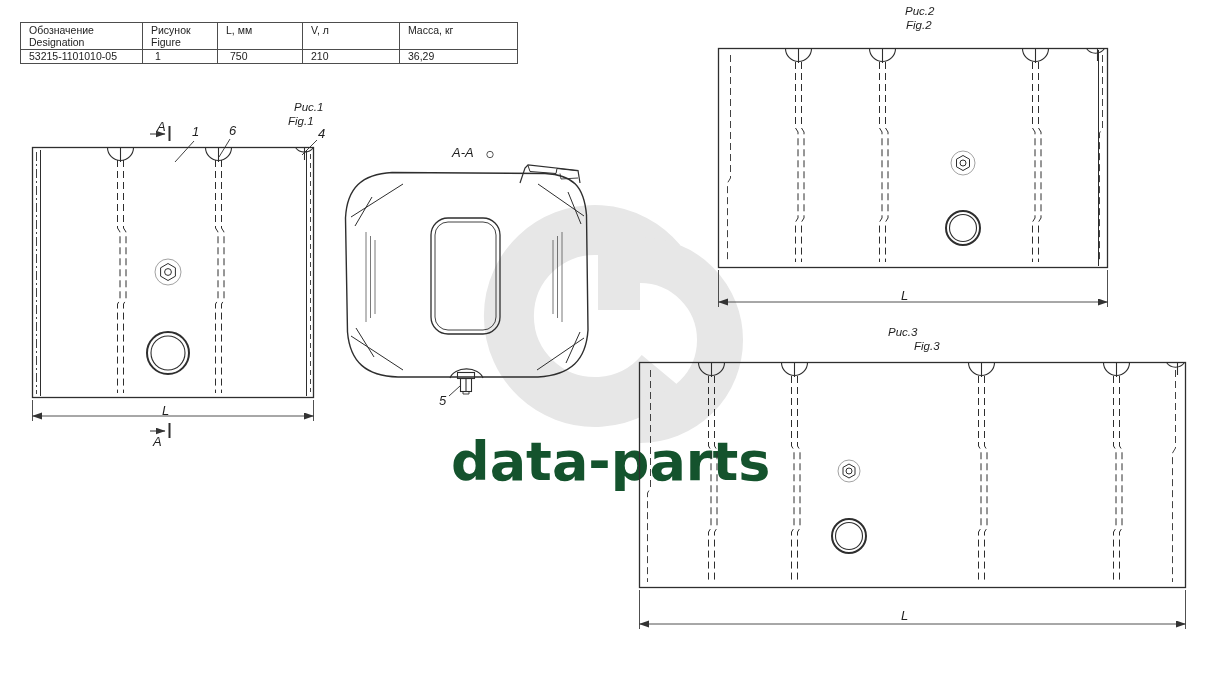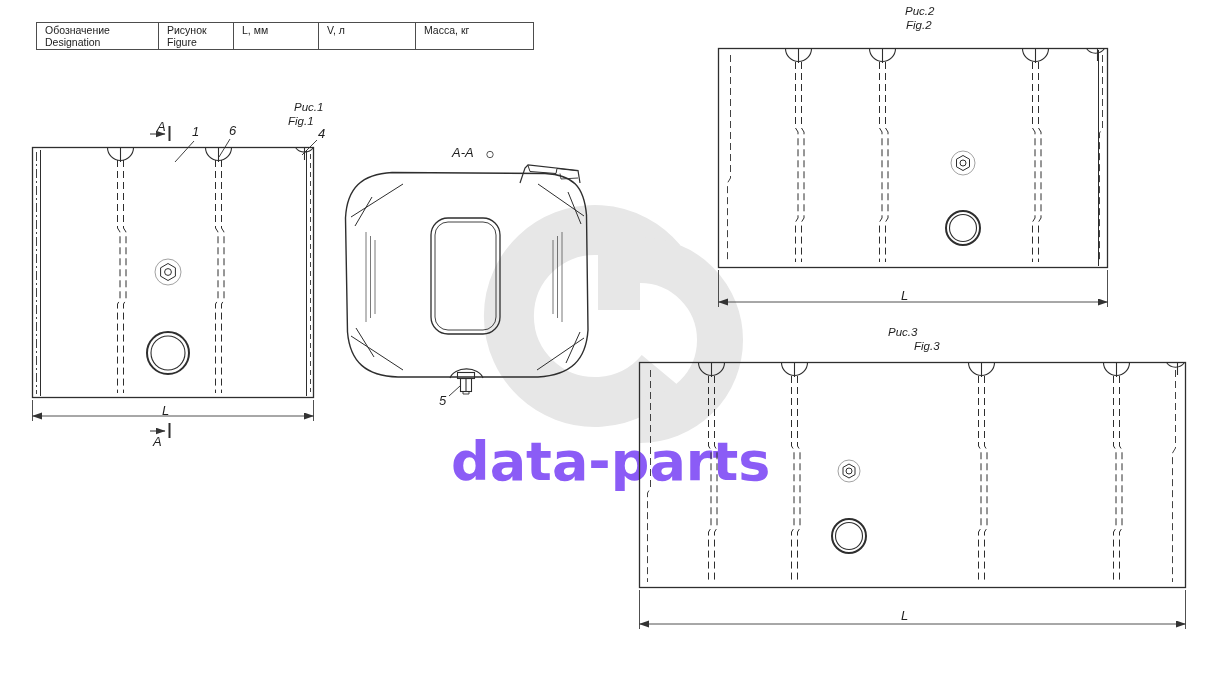--- a/index.html
+++ b/index.html
@@ -1,24 +1,24 @@
 <!DOCTYPE html>
 <html><head>
 <meta charset="utf-8">
 <style>
   html,body{margin:0;padding:0;background:#fff;}
   .page{position:relative;width:1229px;height:675px;background:#ffffff;overflow:hidden;
         font-family:"Liberation Sans",sans-serif;}
   .layer{position:absolute;left:0;top:0;}
   
   .wm-text{position:absolute;left:451px;top:435px;font-family:"DejaVu Sans",sans-serif;
-           font-weight:bold;font-size:54px;color:#8b5cf6;letter-spacing:0px;line-height:1;
+           font-weight:bold;font-size:54px;color:#14532d;letter-spacing:0px;line-height:1;
            user-select:none;}
   
-  .spec{position:absolute;left:36px;top:22px;width:497px;border-collapse:collapse;
+  .spec{position:absolute;left:20px;top:22px;width:497px;border-collapse:collapse;
         table-layout:fixed;font-size:10.5px;color:#222;}
   .spec th,.spec td{border:1px solid #4d4d4d;font-weight:normal;text-align:left;
         padding:0 0 0 8px;vertical-align:top;line-height:12px;height:13px;white-space:nowrap;
         overflow:hidden;}
   .spec th{height:25px;padding-top:1px;}
   .spec td.ind{padding-left:12px;}
   
   .lbl{position:absolute;font-style:italic;font-size:13px;color:#1f1f1f;line-height:1;
        white-space:nowrap;}
   .figlbl{font-size:11.5px;text-align:right;}
@@ -249,20 +249,27 @@
         </th>
         <th>
           <div>V, л</div>
         </th>
         <th>
           <div>Масса, кг</div>
         </th>
       </tr>
     </thead>
     <tbody>
+      <tr>
+        <td>53215-1101010-05</td>
+        <td class="ind">1</td>
+        <td class="ind">750</td>
+        <td>210</td>
+        <td>36,29</td>
+      </tr>
     </tbody>
   </table>
 
   <div class="lbl figlbl" style="left:294px;top:102px">Рис.1</div>
   <div class="lbl figlbl" style="left:288px;top:116px">Fig.1</div>
   <div class="lbl figlbl" style="left:905px;top:6px">Рис.2</div>
   <div class="lbl figlbl" style="left:906px;top:20px">Fig.2</div>
   <div class="lbl figlbl" style="left:888px;top:327px">Рис.3</div>
   <div class="lbl figlbl" style="left:914px;top:341px">Fig.3</div>
 

